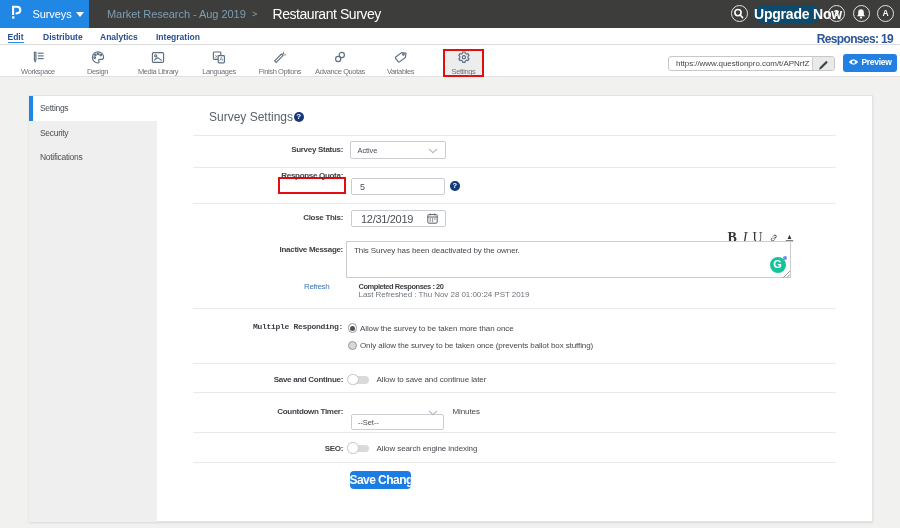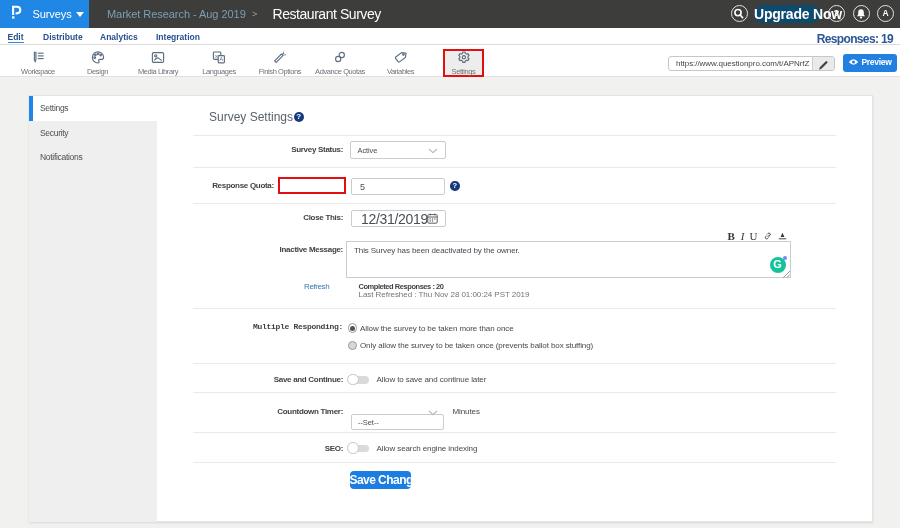--- a/index.html
+++ b/index.html
@@ -187,41 +187,41 @@
   <div class="abs divider" style="top:134.5px"></div>
 
   <div class="abs flabel" style="left:143px; top:145px;">Survey Status:</div>
   <div class="abs sel" style="left:350px; top:140.5px; width:95.5px; height:18.5px; line-height:17.5px; padding-left:6.5px;">Active</div>
   <svg class="abs" style="left:428px; top:148px;" width="10" height="6" viewBox="0 0 10 6">
       <polyline points="1,1 5,4.6 9,1" fill="none" stroke="#b9bcc0" stroke-width="1.2"></polyline>
     </svg>
   <div class="abs divider" style="top:166.5px"></div>
 
   <div class="abs" style="left:277.5px; top:177px; width:68px; height:16.5px; border:2.5px solid #e30d13; background:#fff;"></div>
-  <div class="abs flabel" style="left:143px; top:181px;text-align:center;">Response Quota:</div>
+  <div class="abs flabel" style="left:143px; top:171px;">Response Quota:</div>
   <div class="abs sel" style="left:351px; top:177.5px; width:93.5px; height:17px; line-height:16px; padding-left:8px; font-size:9px;">5</div>
   <div class="abs helpc" id="help2">?</div>
   <div class="abs divider" style="top:202.5px"></div>
 
   <div class="abs flabel" style="left:143px; top:212.5px;">Close This:</div>
-  <div class="abs sel" style="left:351px; top:209.5px; width:94.5px; height:17px; line-height:16px; padding-left:9px; font-size:14px; letter-spacing:-0.3px;">12/31/2019</div>
+  <div class="abs sel" style="left:351px; top:209.5px; width:94.5px; height:17px; line-height:16px; padding-left:9px; font-size:11px; letter-spacing:-0.3px;">12/31/2019</div>
   <svg class="abs" style="left:427px; top:212.5px;" width="11" height="11" viewBox="0 0 11 11" fill="none" stroke="#5a5e63" stroke-width="1">
     <rect x="0.8" y="1.6" width="9.4" height="8.6" rx="1"></rect>
       <line x1="0.8" y1="4" x2="10.2" y2="4"></line>
       <line x1="3.2" y1="0.6" x2="3.2" y2="2.4"></line>
       <line x1="7.8" y1="0.6" x2="7.8" y2="2.4"></line>
     <rect x="2.6" y="5.4" width="1.2" height="1.2" fill="#5a5e63" stroke="none"></rect>
       <rect x="4.9" y="5.4" width="1.2" height="1.2" fill="#5a5e63" stroke="none"></rect>
       <rect x="7.2" y="5.4" width="1.2" height="1.2" fill="#5a5e63" stroke="none"></rect>
     <rect x="2.6" y="7.4" width="1.2" height="1.2" fill="#5a5e63" stroke="none"></rect>
       <rect x="4.9" y="7.4" width="1.2" height="1.2" fill="#5a5e63" stroke="none"></rect>
   </svg>
 
   <div class="abs flabel" style="left:143px; top:245px;">Inactive Message:</div>
-  <div class="abs" style="left:727.5px; top:229.5px; font-family:'Liberation Serif',serif; font-size:11px; color:#33363a;">
+  <div class="abs" style="left:727.5px; top:229.5px; font-family:'Liberation Serif',serif; font-size:14px; color:#33363a;">
     <b style="text-decoration:underline;">B</b><i style="text-decoration:underline; margin-left:6px;">I</i><span style="text-decoration:underline; margin-left:5px;">U</span>
     <svg width="9" height="8" viewBox="0 0 9 8" style="margin-left:3.5px">
         <path d="M3.6 4.9 L5.8 2.7 M2.7 3.6 L1.6 4.7 A1.35 1.35 0 0 0 3.5 6.6 L4.6 5.5 M4.9 4.4 L6 3.3 A1.35 1.35 0 0 0 4.1 1.4 L3 2.5" stroke="#33363a" fill="none" stroke-width="0.9"></path>
       </svg>
     <svg width="9" height="8" viewBox="0 0 9 8" style="margin-left:2.5px">
         <line x1="0.8" y1="6.8" x2="8.2" y2="6.8" stroke="#33363a" stroke-width="0.9"></line>
         <path d="M2.6 4.9 L4.5 0.8 L6.4 4.9 Z" fill="#33363a"></path>
       </svg>
   </div>
   <div class="abs" style="left:346px; top:240.5px; width:444.5px; height:37px; border:1px solid #c9ccd0; background:#fff;"></div>

